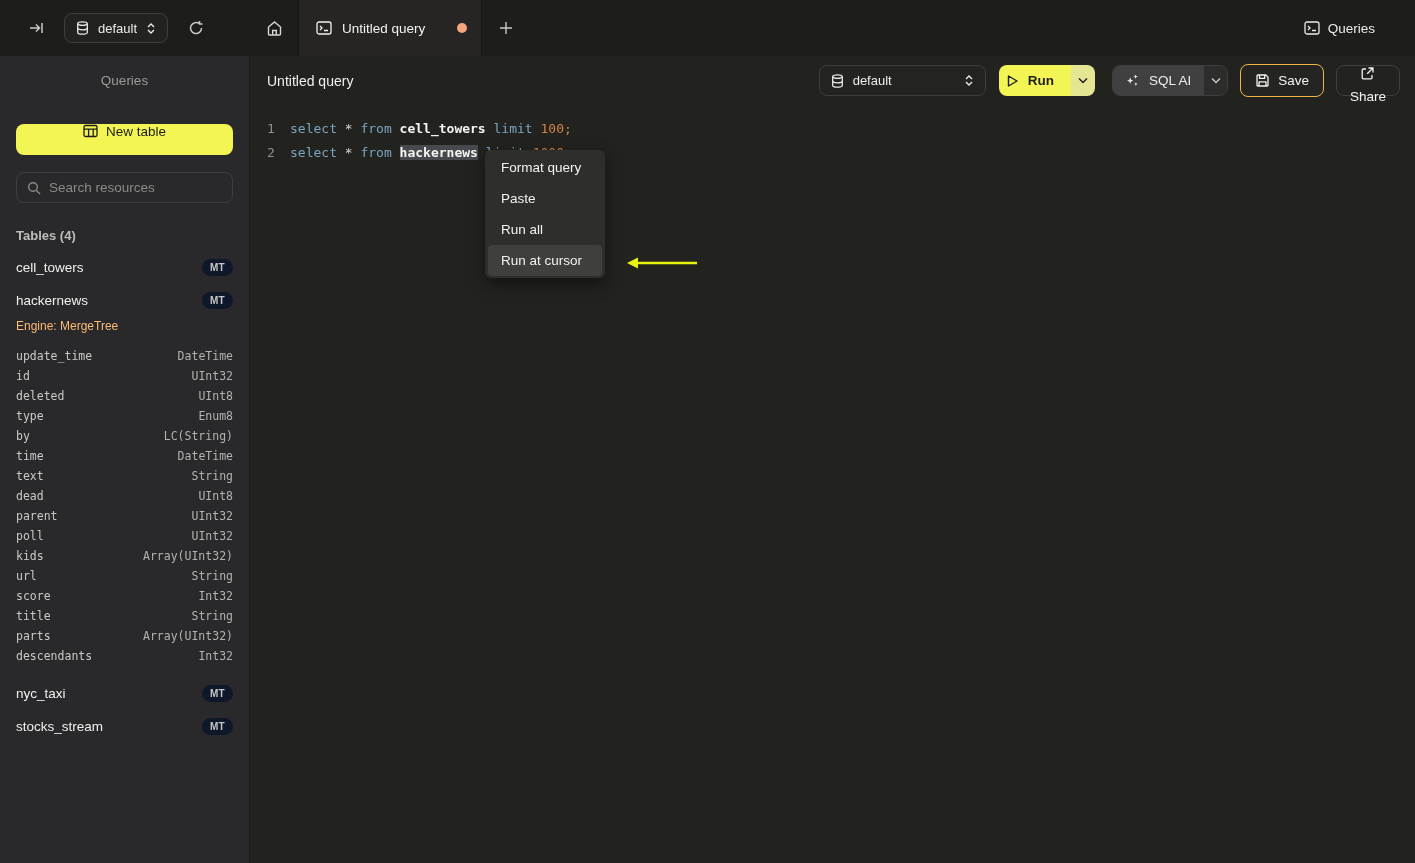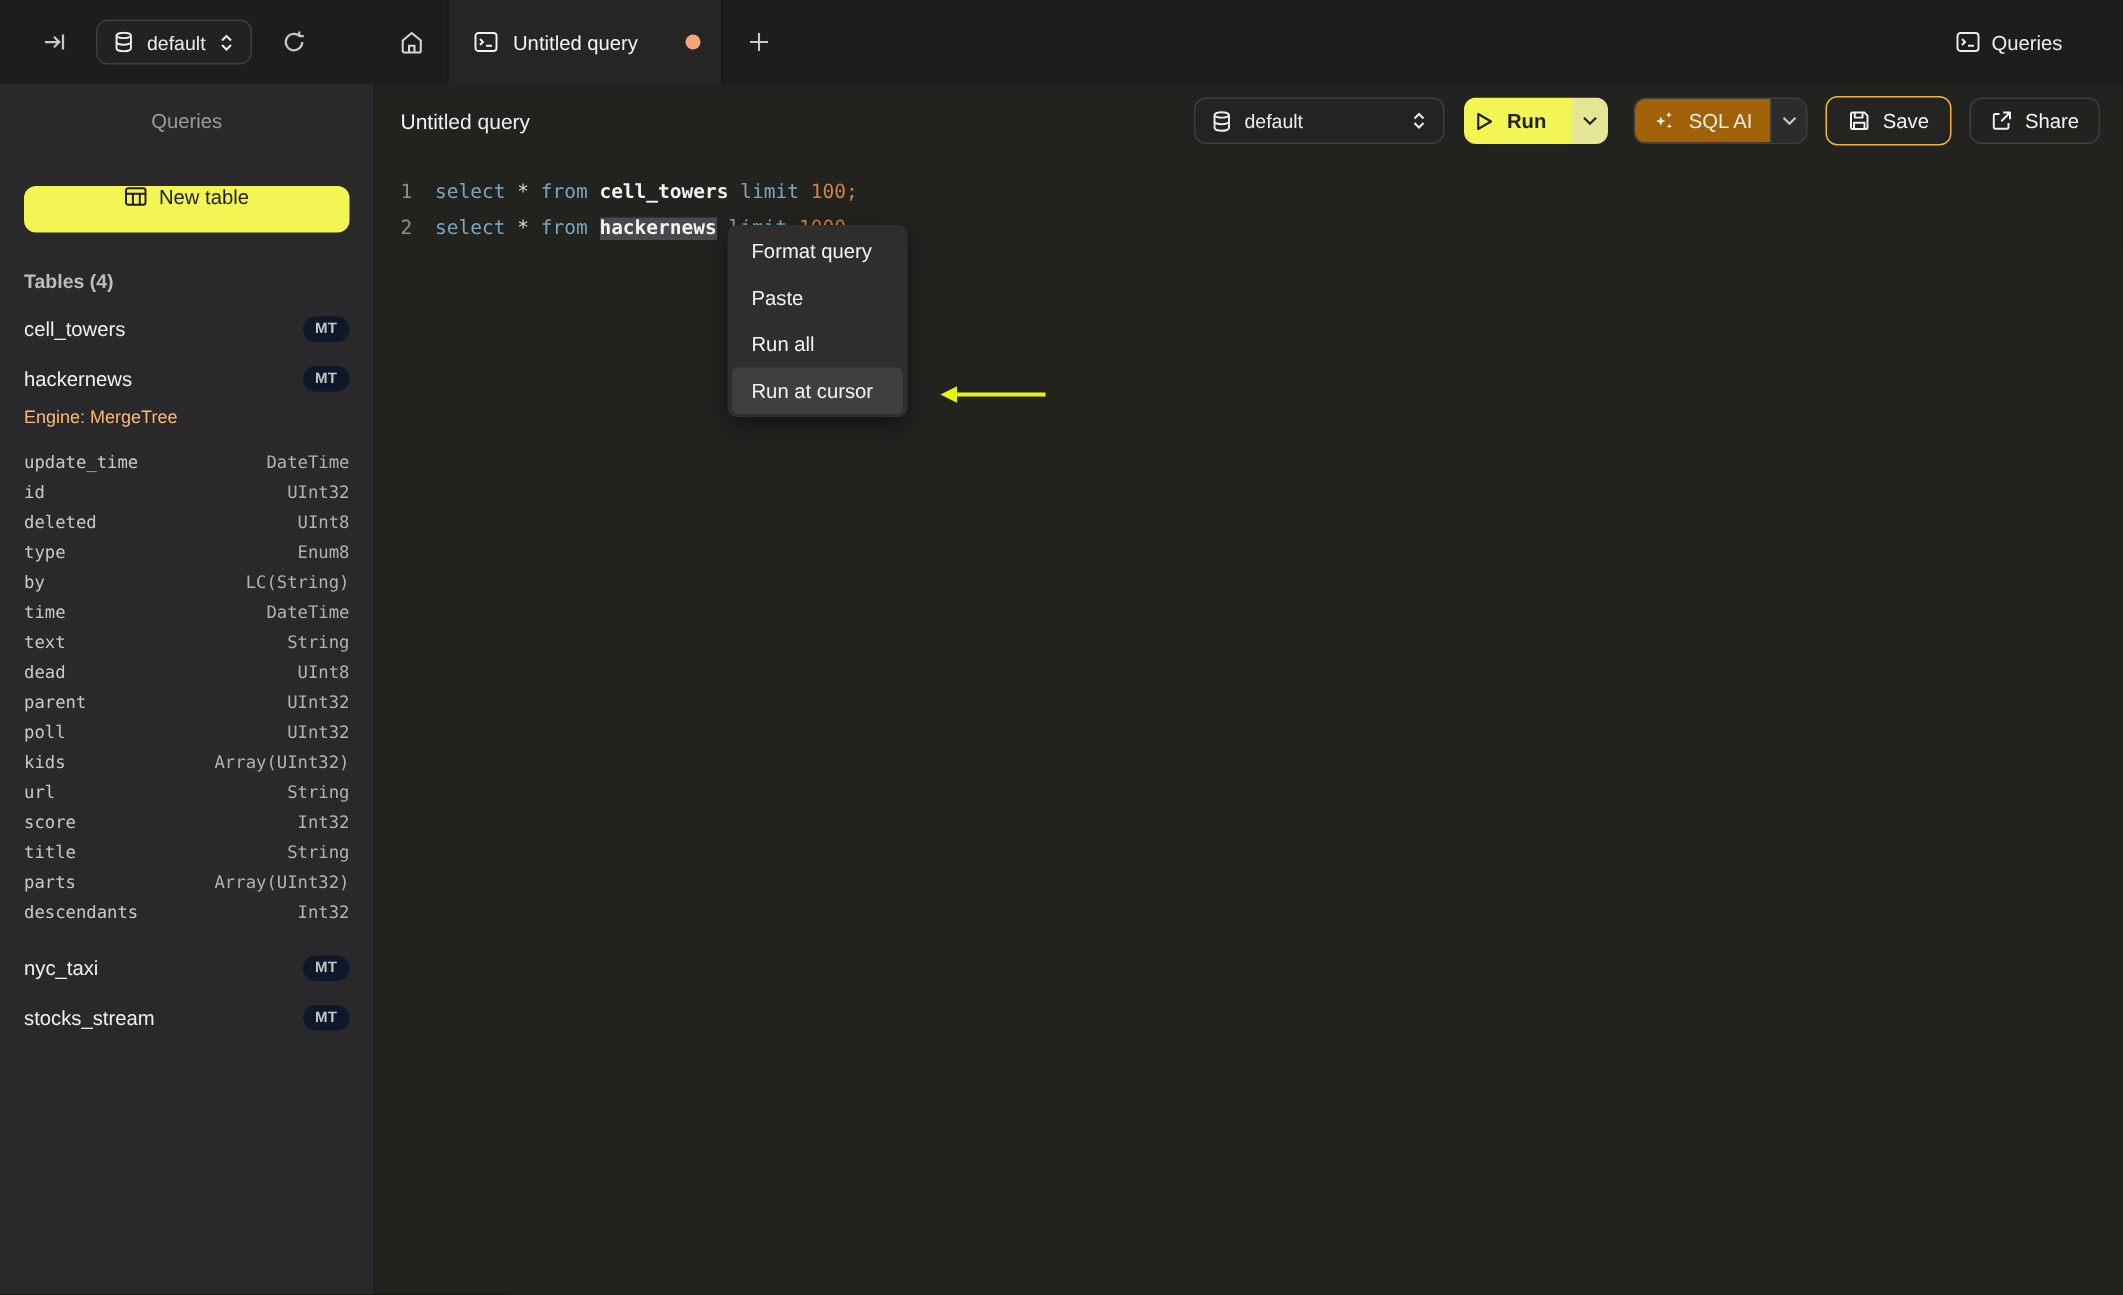--- a/index.html
+++ b/index.html
@@ -88,29 +88,29 @@
     display:flex; align-items:center; gap:9px; padding:0 11px; color:#ececea; cursor:pointer;
   }
   .toolbar-select .spacer { flex:1; }
   .run-group { display:flex; margin-left:13px; border-radius:8px; overflow:hidden; height:31px; }
   .run-main {
     display:flex; align-items:center; gap:9px; background:#f2f553; color:#1f1f1d; border:none;
     padding:0 17px 0 7px; font-size:13.5px; font-weight:700; cursor:pointer;
   }
   .run-caret { width:24px; background:#e4e693; border:none; color:#1f1f1d; display:flex; align-items:center; justify-content:center; cursor:pointer; }
   .sqlai-group { display:flex; margin-left:17px; height:31px; border:1px solid #3e3e40; border-radius:8px; overflow:hidden; }
-  .sqlai-main { display:flex; align-items:center; gap:9px; background:#a16207; border:none; color:#ececea; padding:0 12px; font-size:13.5px; cursor:pointer; }
+  .sqlai-main { display:flex; align-items:center; gap:9px; background:#404040; border:none; color:#ececea; padding:0 12px; font-size:13.5px; cursor:pointer; }
   .sqlai-caret { width:24px; background:#2c2c2a; border:none; border-left:1px solid #3e3e40; color:#c8c8c6; display:flex; align-items:center; justify-content:center; cursor:pointer; }
   .save-btn {
     margin-left:12px; height:33px; display:flex; align-items:center; gap:8px; padding:0 14px;
     background:#242422; border:1.5px solid #f0b541; border-radius:8px; color:#f2f2f0; font-size:13.5px; cursor:pointer;
   }
   .share-btn {
     margin-left:12px; height:31px; display:flex; align-items:center; gap:8px; padding:0 13px;
-    background:transparent; border:1px solid #3e3e40; border-radius:8px; color:#f2f2f0; font-size:13.5px; cursor:pointer;
+    background:transparent; border:1px solid #3e3e40; border-radius:8px; color:#f2f2f0; font-size:13.5px; cursor:pointer;flex-direction:column;
   }
 
   
   .editor { position:absolute; top:105px; left:250px; right:0; bottom:0; background:#22221f; padding-top:11px; }
   .code-line { display:flex; height:24px; align-items:center; font-family:"DejaVu Sans Mono", monospace; font-size:13px; }
   .gutter { width:40px; flex:none; padding-left:17px; color:#8f8f8d; }
   .code { white-space:pre;text-align:right; }
   .tok.kw { color:#7ba5c0; }
   .tok.plain { color:#d8d8d6; }
   .tok.tbl { color:#f4f4f2; font-weight:700; }
@@ -221,20 +221,29 @@
       <button class="new-table-btn">
         <span>
           <svg width="15" height="14" viewBox="0 0 15 14" fill="none" stroke="currentColor" stroke-width="1.3">
             <rect x="1" y="1.5" width="13" height="11" rx="1.5"></rect>
             <path d="M1 5.2h13M5.6 5.2V12.5M10.2 5.2V12.5"></path>
           </svg>
         </span>
         <span>New table</span>
       </button>
 
+      <div class="search-box">
+        <span>
+          <svg width="14" height="14" viewBox="0 0 14 14" fill="none" stroke="currentColor" stroke-width="1.4">
+            <circle cx="6" cy="6" r="4.3"></circle>
+              <path d="M9.4 9.4L13 13"></path>
+          </svg>
+        </span>
+        <input type="text" placeholder="Search resources" style="">
+      </div>
 
       <div class="section-label">Tables (4)</div>
 
       <div class="tables-list">
         <div class="table-row">
           <span class="t-name">cell_towers</span>
           <span class="badge">MT</span>
         </div>
 
         <div class="table-row">

